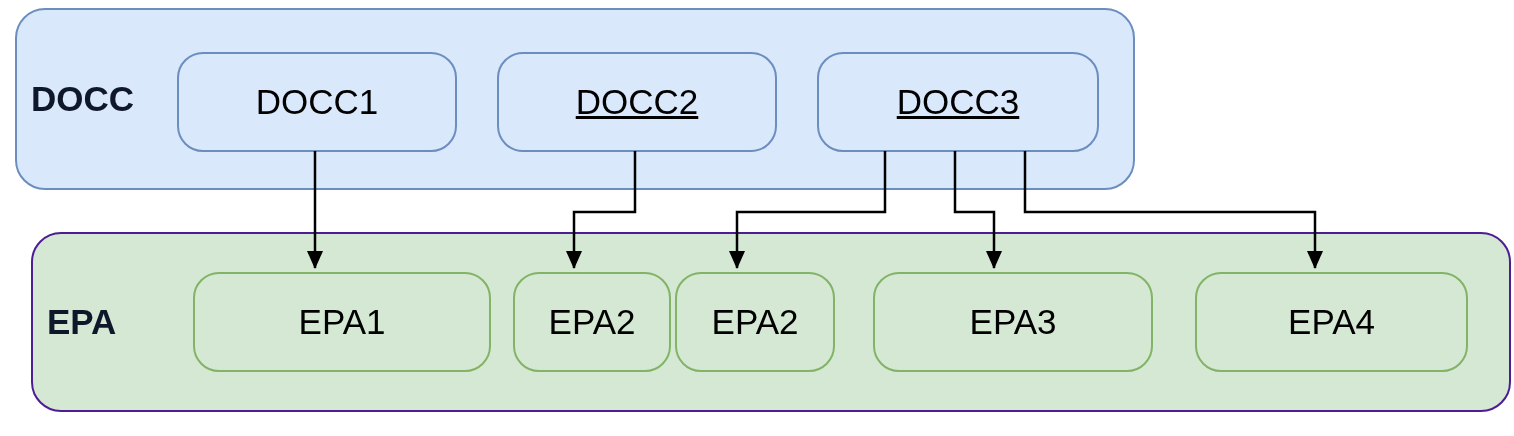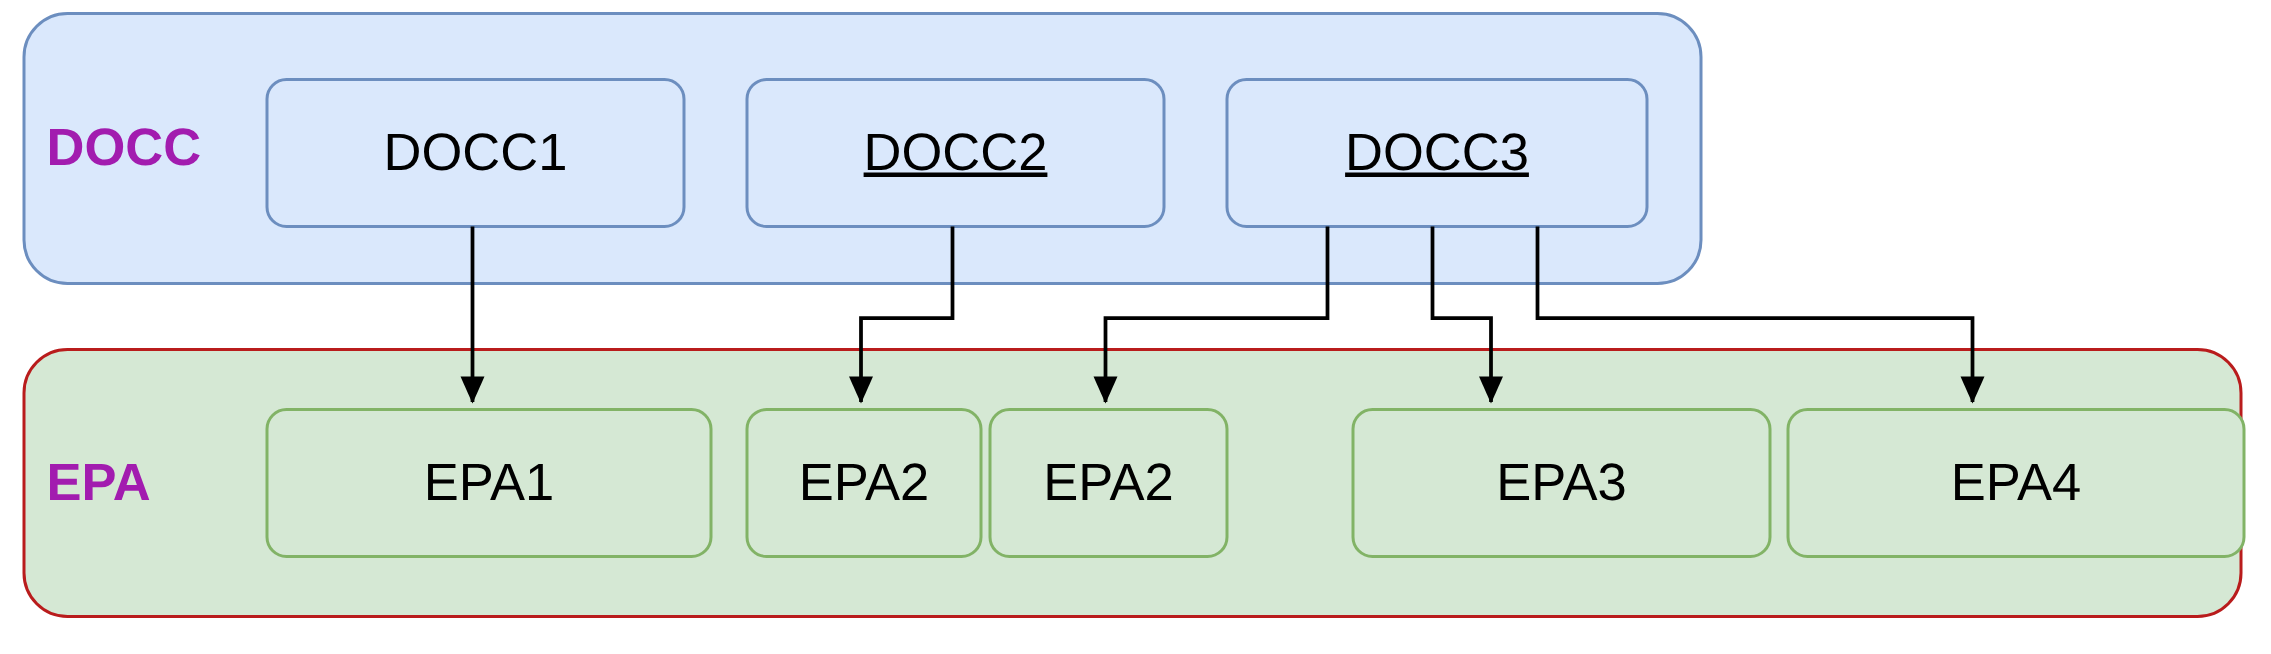--- a/index.html
+++ b/index.html
@@ -20,40 +20,40 @@
     box-sizing: border-box;
     border-radius: 30px;
   }
   .container.docc {
     left: 15px; top: 8px;
     width: 1120px; height: 182px;
     background: #dae8fc;
     border: 2px solid #6c8ebf;
   }
   .container.epa {
-    left: 15px; top: 232px;
+    left: 31px; top: 232px;
     width: 1480px; height: 180px;
     background: #d5e8d4;
-    border: 2px solid #b91c1c;
+    border: 2px solid #4c1d95;
   }
   .container-label {
     position: absolute;
     left: 14px; top: 0;
     height: 100%;
     display: flex;
     align-items: center;
     font-size: 35px;
     font-weight: bold;
-    color: #a21caf;
+    color: #0f172a;
     white-space: nowrap;
   }
   .node {
     position: absolute;
     box-sizing: border-box;
-    border-radius: 14px;
+    border-radius: 26px;
     display: flex;
     align-items: center;
     justify-content: center;
     font-size: 35px;
     color: #000000;
     white-space: nowrap;
   }
   .docc .node {
     top: 42px; height: 100px;
     background: #dae8fc;
@@ -63,22 +63,22 @@
     top: 38px; height: 100px;
     background: #d5e8d4;
     border: 2px solid #82b366;
   }
   .node.docc1 { left: 160px; width: 280px; }
   .node.docc2 { left: 480px; width: 280px; text-decoration: underline; }
   .node.docc3 { left: 800px; width: 282px; text-decoration: underline; }
   .node.epa1  { left: 160px; width: 298px; }
   .node.epa2a { left: 480px; width: 158px; }
   .node.epa2b { left: 642px; width: 160px; }
-  .node.epa3  { left: 840px; width: 280px; margin-left: 44px; }
-  .node.epa4  { left: 1162px; width: 306px; margin-left: 12px; }
+  .node.epa3  { left: 840px; width: 280px; }
+  .node.epa4  { left: 1162px; width: 273px; }
   svg.edges {
     position: absolute;
     left: 0; top: 0;
     width: 1514px; height: 436px;
     pointer-events: none;
   }
   svg.edges path.edge {
     fill: none;
     stroke: #000000;
     stroke-width: 2.5;

